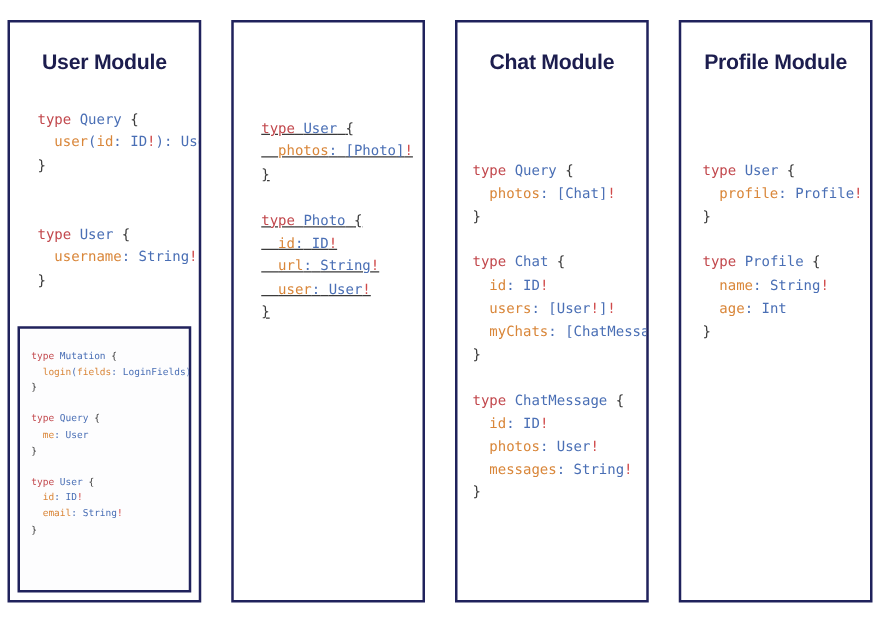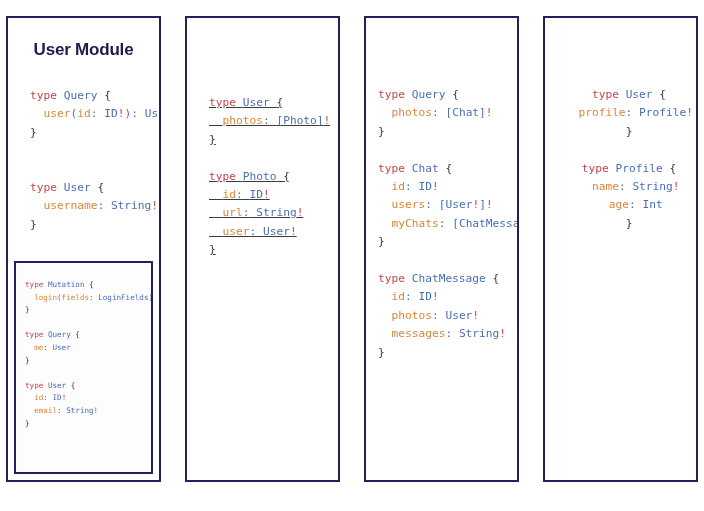--- a/index.html
+++ b/index.html
@@ -55,21 +55,21 @@
     white-space: pre;
     color: #3b3b3b;
     margin: 0;
     padding: 0 0 0 22px;
   }
 
   
   .card-user   .code-block { padding-top: 27px; }
   .card-gallery .code-block { padding-top: 76px; padding-left: 22px; text-decoration: underline; }
   .card-chat   .code-block { padding-top: 68px; padding-left: 12px; }
-  .card-profile .code-block { padding-top: 68px; padding-left: 17px; text-align: center; }
+  .card-profile .code-block { padding-top: 68px; padding-left: 17px; }
 
   
   .tok-kw    { color: #c2484d; }      
   .tok-type  { color: #4a6fb5; }      
   .tok-field { color: #d98639; }      
   .tok-punct { color: #4a6fb5; }      
   .tok-brace { color: #3b3b3b; }      
   .tok-bang  { color: #d04a4a; }      
 
   
@@ -133,38 +133,40 @@
 <span class="tok-brace">}</span>
 
 <span class="tok-kw">type</span> <span class="tok-type">Photo</span> <span class="tok-brace">{</span>
   <span class="tok-field">id</span><span class="tok-punct">:</span> <span class="tok-type">ID</span><span class="tok-bang">!</span>
   <span class="tok-field">url</span><span class="tok-punct">:</span> <span class="tok-type">String</span><span class="tok-bang">!</span>
   <span class="tok-field">user</span><span class="tok-punct">:</span> <span class="tok-type">User</span><span class="tok-bang">!</span>
 <span class="tok-brace">}</span></pre>
   </div>
 
   <div class="module-card card-chat">
+    <h2 class="module-title">Chat Module</h2>
     <pre class="code-block"><span class="tok-kw">type</span> <span class="tok-type">Query</span> <span class="tok-brace">{</span>
   <span class="tok-field">photos</span><span class="tok-punct">:</span> <span class="tok-punct">[</span><span class="tok-type">Chat</span><span class="tok-punct">]</span><span class="tok-bang">!</span>
 <span class="tok-brace">}</span>
 
 <span class="tok-kw">type</span> <span class="tok-type">Chat</span> <span class="tok-brace">{</span>
   <span class="tok-field">id</span><span class="tok-punct">:</span> <span class="tok-type">ID</span><span class="tok-bang">!</span>
   <span class="tok-field">users</span><span class="tok-punct">:</span> <span class="tok-punct">[</span><span class="tok-type">User</span><span class="tok-bang">!</span><span class="tok-punct">]</span><span class="tok-bang">!</span>
   <span class="tok-field">myChats</span><span class="tok-punct">:</span> <span class="tok-punct">[</span><span class="tok-type">ChatMessage</span>
 <span class="tok-brace">}</span>
 
 <span class="tok-kw">type</span> <span class="tok-type">ChatMessage</span> <span class="tok-brace">{</span>
   <span class="tok-field">id</span><span class="tok-punct">:</span> <span class="tok-type">ID</span><span class="tok-bang">!</span>
   <span class="tok-field">photos</span><span class="tok-punct">:</span> <span class="tok-type">User</span><span class="tok-bang">!</span>
   <span class="tok-field">messages</span><span class="tok-punct">:</span> <span class="tok-type">String</span><span class="tok-bang">!</span>
 <span class="tok-brace">}</span></pre>
   </div>
 
   <div class="module-card card-profile">
+    <h2 class="module-title">Profile Module</h2>
     <pre class="code-block"><span class="tok-kw">type</span> <span class="tok-type">User</span> <span class="tok-brace">{</span>
   <span class="tok-field">profile</span><span class="tok-punct">:</span> <span class="tok-type">Profile</span><span class="tok-bang">!</span>
 <span class="tok-brace">}</span>
 
 <span class="tok-kw">type</span> <span class="tok-type">Profile</span> <span class="tok-brace">{</span>
   <span class="tok-field">name</span><span class="tok-punct">:</span> <span class="tok-type">String</span><span class="tok-bang">!</span>
   <span class="tok-field">age</span><span class="tok-punct">:</span> <span class="tok-type">Int</span>
 <span class="tok-brace">}</span></pre>
   </div>
 

